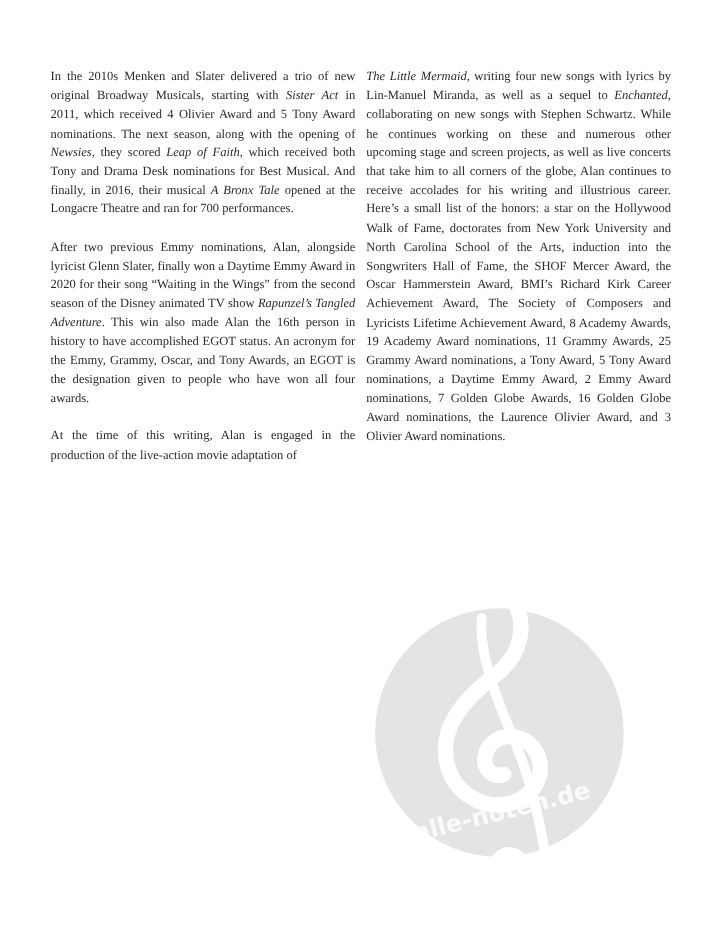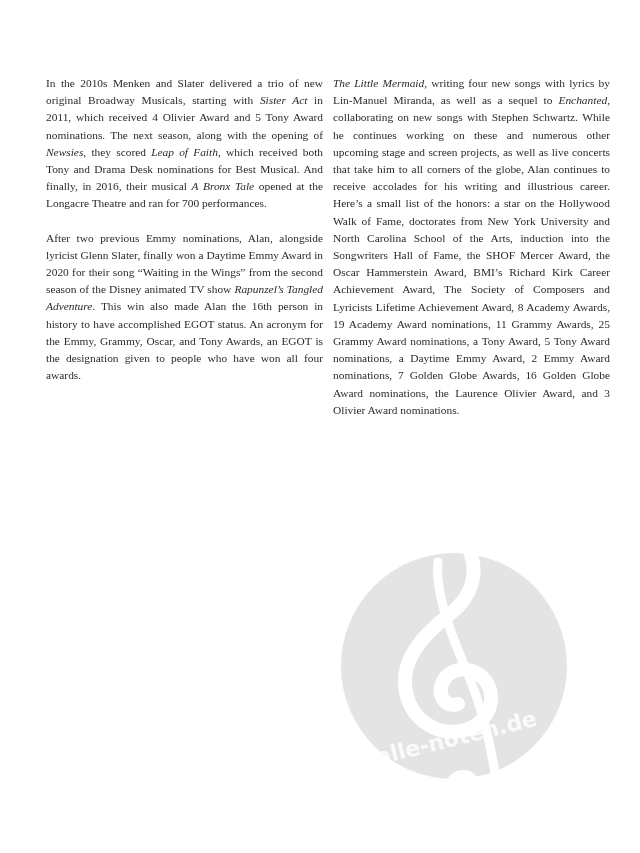--- a/index.html
+++ b/index.html
@@ -9,36 +9,37 @@
     top: 62px;
     width: 277px;
     font-family: "Liberation Serif", "DejaVu Serif", serif;
     font-size: 11.4px;
     line-height: 17.2px;
     color: #2a2a2a;
     text-align: justify;
   }
   .col.left { left: 46px; }
   .col.right { left: 333px; }
-  .col p { margin: 13px 0 17px 0; }
+  .col p { margin: 0 0 17px 0; }
   .col em { }
   .watermark {
     position: absolute;
     left: 340px;
     top: 552px;
     width: 228px;
     height: 228px;
   }
 </style>
 </head>
 <body>
 
 <div class="col left" id="left-col">
     <p><span>In the 2010s Menken and Slater delivered a trio of new original Broadway Musicals, starting with </span><em>Sister Act</em><span> in 2011, which received 4 Olivier Award and 5 Tony Award nominations. The next season, along with the opening of </span><em>Newsies</em><span>, they scored </span><em>Leap of Faith</em><span>, which received both Tony and Drama Desk nominations for Best Musical. And finally, in 2016, their musical </span><em>A Bronx Tale</em><span> opened at the Longacre Theatre and ran for 700 performances.</span></p>
     <p><span>After two previous Emmy nominations, Alan, alongside lyricist Glenn Slater, finally won a Daytime Emmy Award in 2020 for their song “Waiting in the Wings” from the second season of the Disney animated TV show </span><em>Rapunzel’s Tangled Adventure</em><span>. This win also made Alan the 16th person in history to have accomplished EGOT status. An acronym for the Emmy, Grammy, Oscar, and Tony Awards, an EGOT is the designation given to people who have won all four awards.</span></p>
+    <p><span>At the time of this writing, Alan is engaged in the production of the live-action movie adaptation of</span></p>
   </div>
 <div class="col right" id="right-col">
     <p><em>The Little Mermaid</em><span>, writing four new songs with lyrics by Lin-Manuel Miranda, as well as a sequel to </span><em>Enchanted</em><span>, collaborating on new songs with Stephen Schwartz. While he continues working on these and numerous other upcoming stage and screen projects, as well as live concerts that take him to all corners of the globe, Alan continues to receive accolades for his writing and illustrious career. Here’s a small list of the honors: a star on the Hollywood Walk of Fame, doctorates from New York University and North Carolina School of the Arts, induction into the Songwriters Hall of Fame, the SHOF Mercer Award, the Oscar Hammerstein Award, BMI’s Richard Kirk Career Achievement Award, The Society of Composers and Lyricists Lifetime Achievement Award, 8 Academy Awards, 19 Academy Award nominations, 11 Grammy Awards, 25 Grammy Award nominations, a Tony Award, 5 Tony Award nominations, a Daytime Emmy Award, 2 Emmy Award nominations, 7 Golden Globe Awards, 16 Golden Globe Award nominations, the Laurence Olivier Award, and 3 Olivier Award nominations.</span></p>
   </div>
 
 <div class="watermark">
   <svg width="228" height="228" viewBox="0 0 228 228">
     <circle cx="114" cy="114" r="113" fill="#e4e4e4"></circle>
     <g fill="none" stroke="#ffffff" stroke-linecap="round">
       <path d="M128 -5 C 140 20, 132 45, 110 62 C 80 85, 60 110, 66 140 C 72 170, 100 185, 125 178 C 150 170, 158 145, 145 128 C 132 112, 108 115, 102 132 C 97 146, 108 156, 118 152" stroke-width="14"></path>

